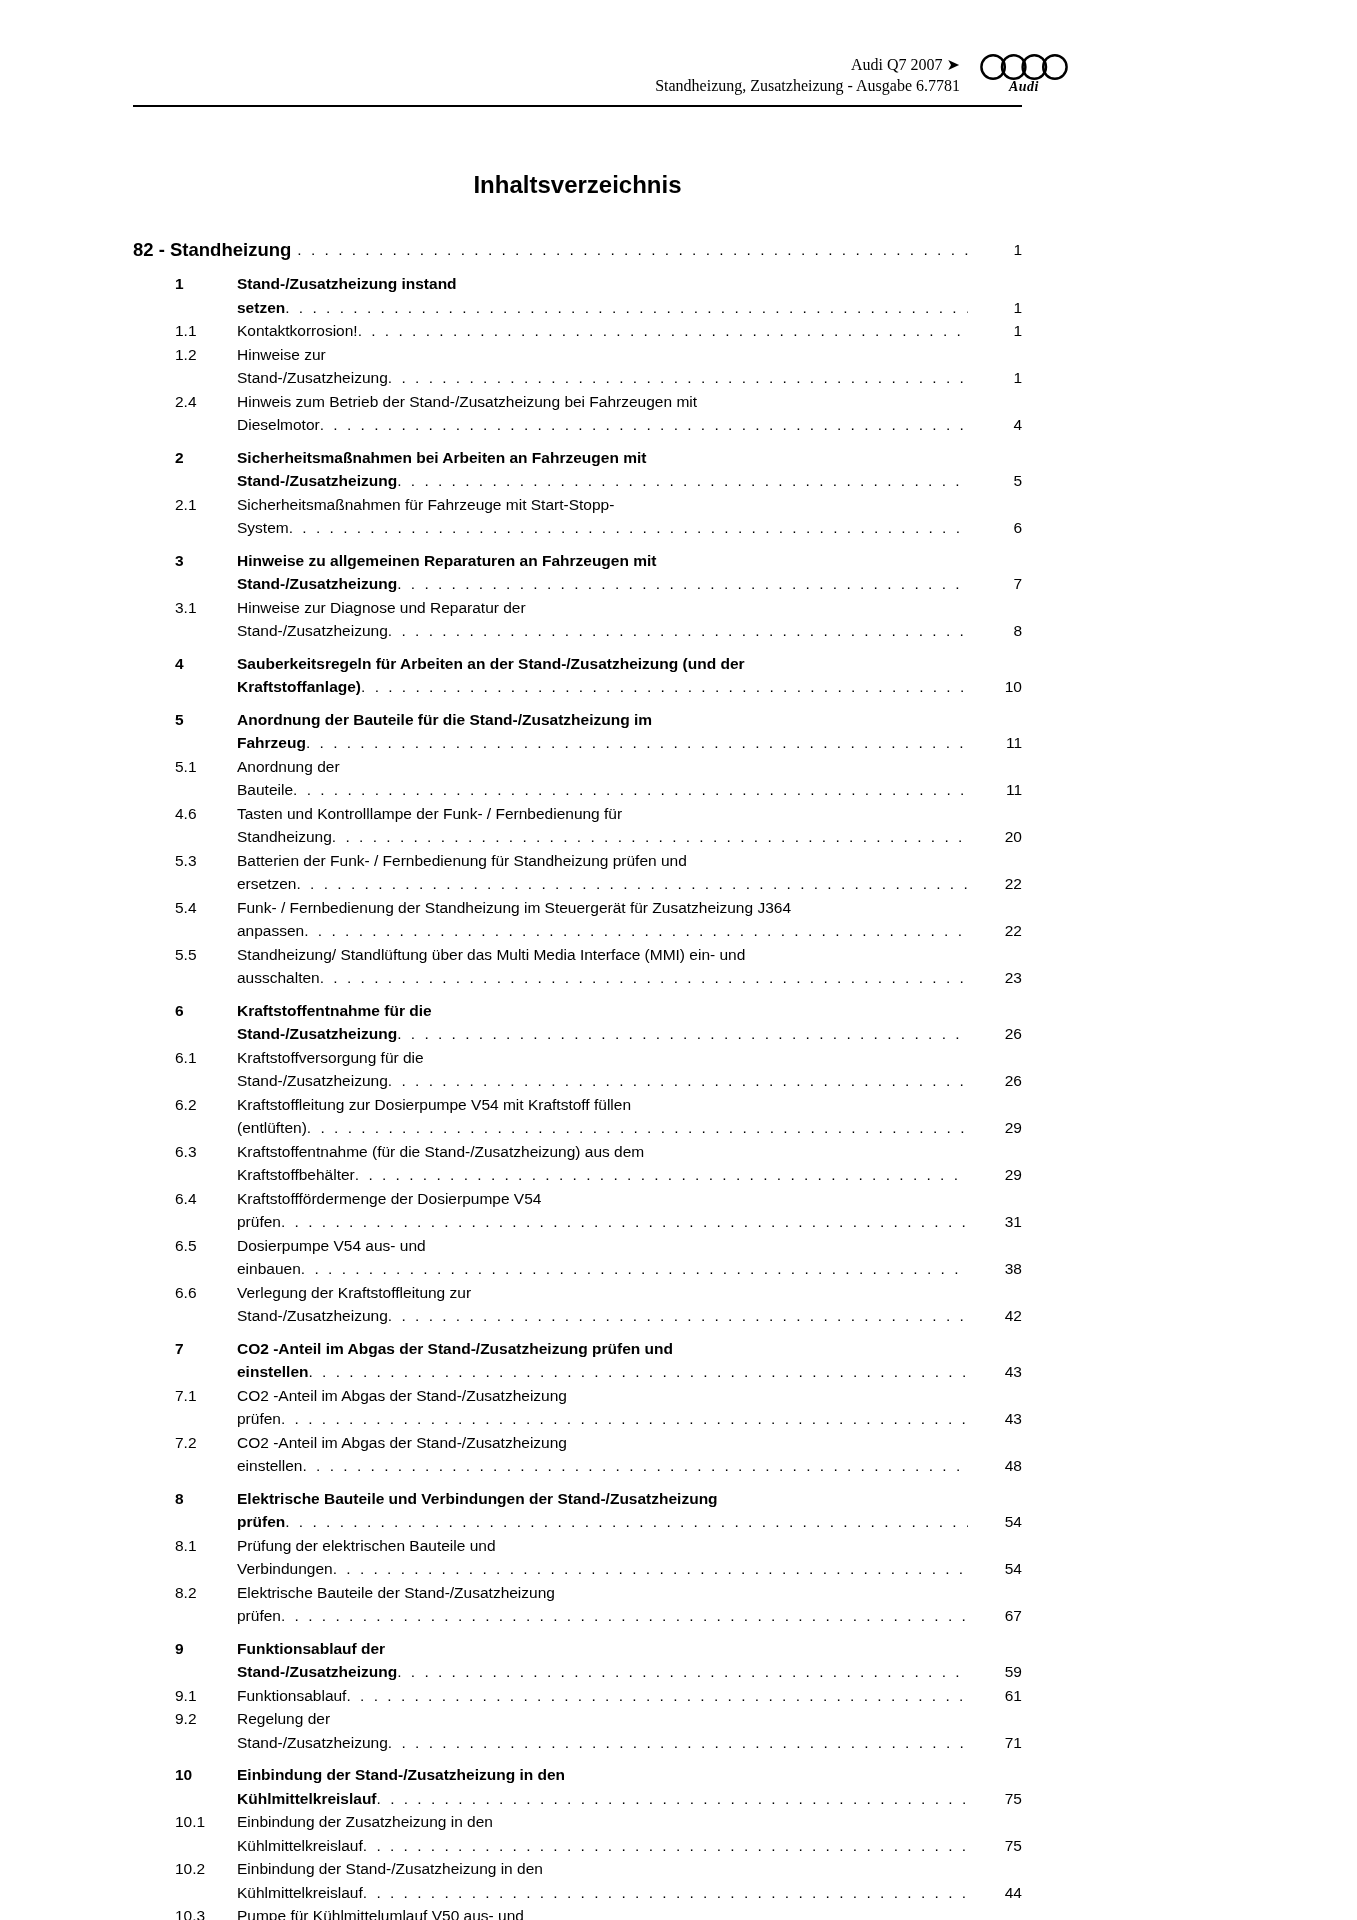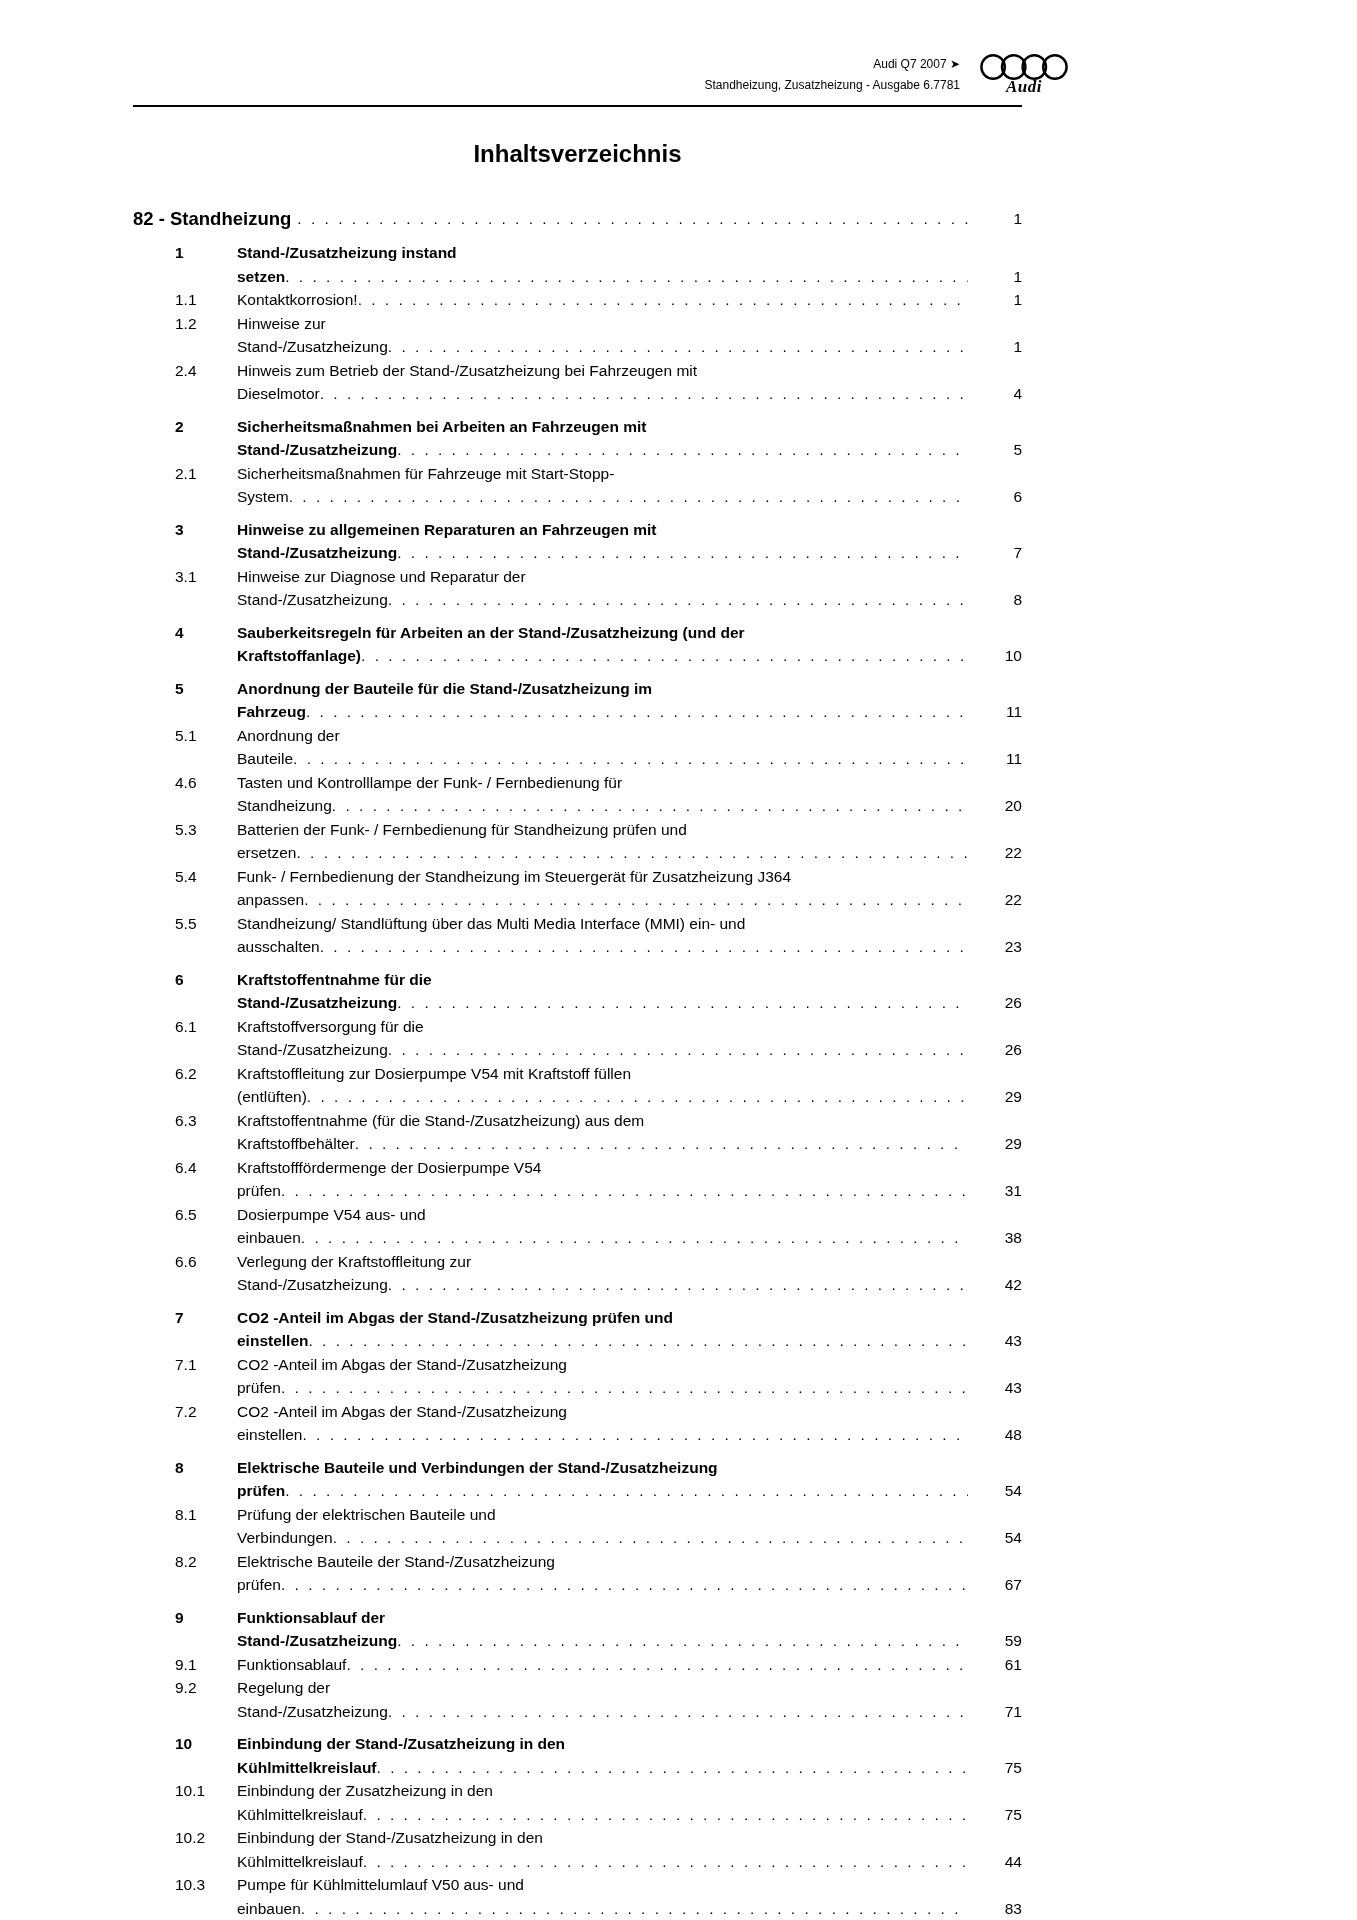--- a/index.html
+++ b/index.html
@@ -12,33 +12,33 @@
   .page {
     box-sizing: border-box;
     width: 1357px; height: 1920px;
     padding: 54px 335px 78px 133px;
     display: flex; flex-direction: column;
     position: relative;
   }
 
   
   .header { position: relative; }
-  .header-text { text-align: right; padding-right: 62px; font-size: 12px; line-height: 21px; }
+  .header-text { text-align: right; padding-right: 62px; font-size: 16px; line-height: 21px; font-family: Liberation Serif, serif; }
   .logo { position: absolute; right: -48px; top: -2px; width: 92px; text-align: center; }
   .logo svg { display: block; margin: 0 auto; }
   .wordmark {
     font-family: "Liberation Serif", serif;
     font-style: italic; font-weight: bold;
-    font-size: 17px; line-height: 20px; margin-top: -5px;
+    font-size: 14px; line-height: 20px; margin-top: -5px;
     letter-spacing: 0.5px;
   }
   .rule { border-bottom: 2px solid #000; margin-top: 9px; }
 
   
-  .page-title { text-align: center; font-size: 24px; font-weight: bold; margin-top: 33px; }
+  .page-title { text-align: center; font-size: 24px; font-weight: bold; margin-top: 64px; }
 
   
   .toc { margin-top: 38px; font-size: 15.5px; }
   .chapter { display: flex; align-items: flex-end; line-height: 26px; margin-bottom: 4px; }
   .ch-label { font-weight: bold; font-size: 18.5px; margin-right: 6px; white-space: nowrap; }
   .entries { padding-left: 42px; }
   .entry { display: flex; align-items: baseline; line-height: 23.5px; }
   .entry.lvl1 { margin-top: 9px; }
   .entry.lvl1 .num, .entry.lvl1 .t { font-weight: bold; }
   .num { flex: 0 0 62px; }

